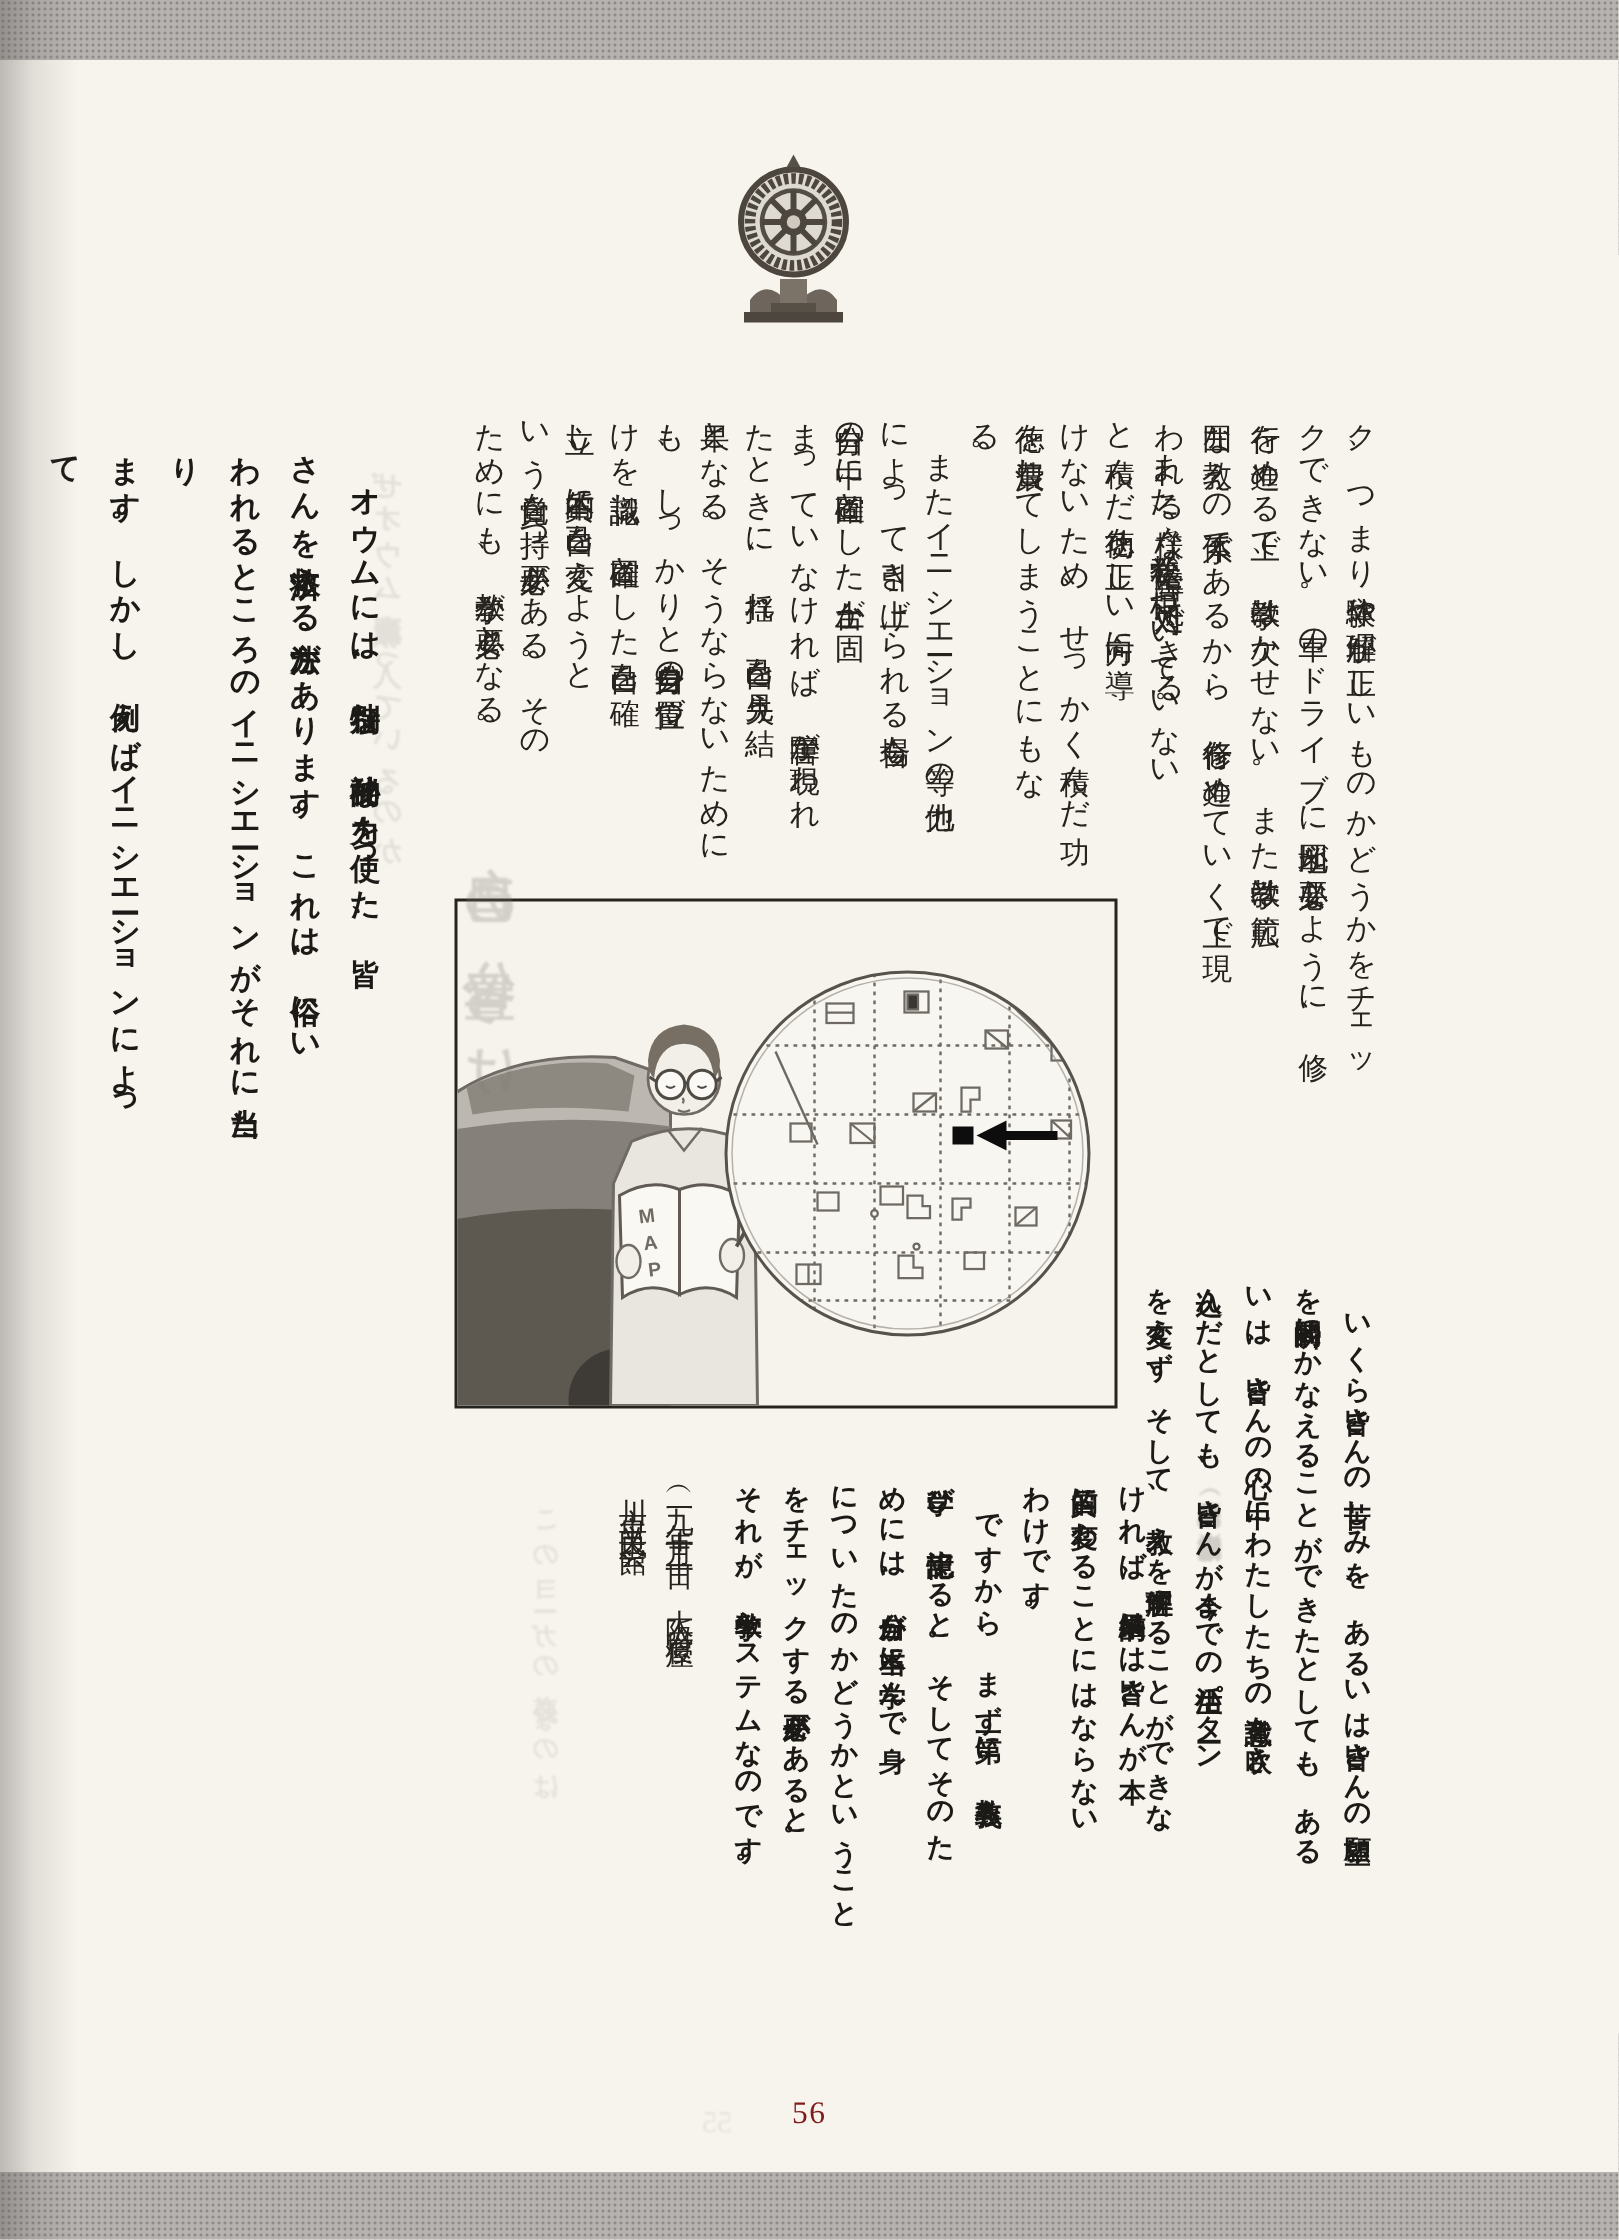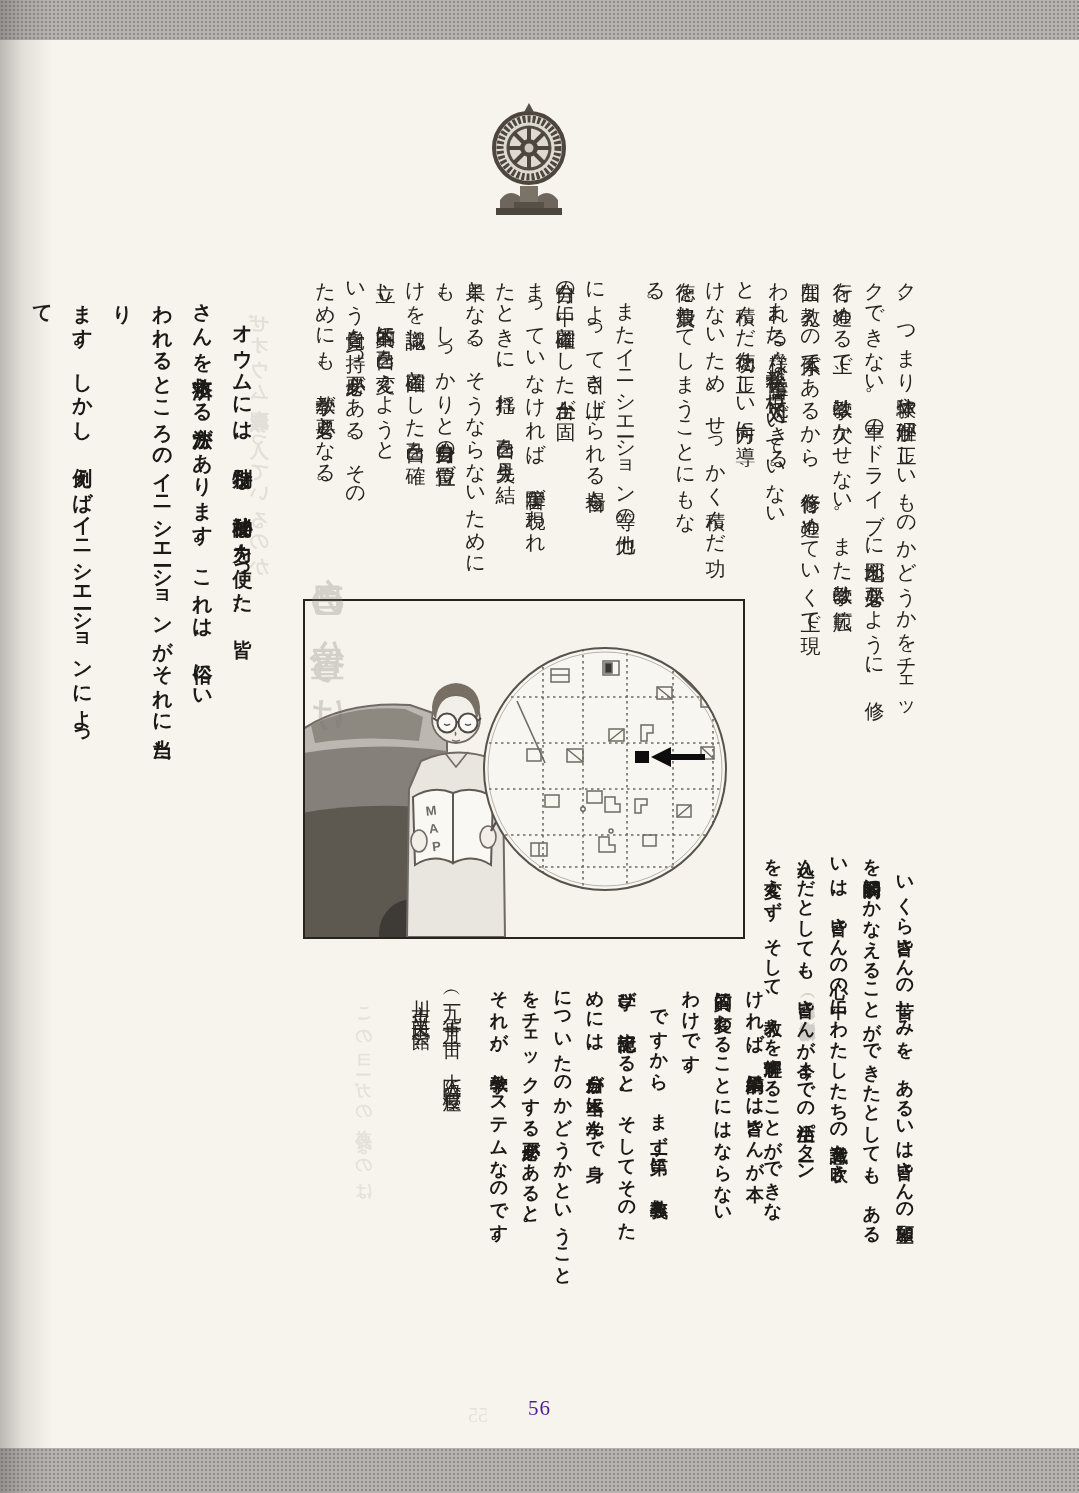--- a/index.html
+++ b/index.html
@@ -50,21 +50,21 @@
   
   #illustrationBox{
     position:absolute;left:303px;top:599px;width:442px;height:340px;
     border:2px solid #26241f;background:#f6f3ed;z-index:1;box-sizing:border-box;
   }
   
   #emblem{position:absolute;left:486px;top:96px;width:86px;height:122px;z-index:3;}
   
   #pageNumber{
     position:absolute;top:1396px;left:0;width:1079px;text-align:center;
-    font-size:21px;color:#4c1d95;letter-spacing:1px;z-index:3;
+    font-size:21px;color:#7f1d1d;letter-spacing:1px;z-index:3;
   }
 </style>
 </head>
 <body>
 
 <div class="paper"></div>
 
 <div id="emblem">
   <svg width="86" height="122" viewBox="0 0 86 122">
     <path d="M43 7 l6 11 h-12 z" fill="#575047"></path>

